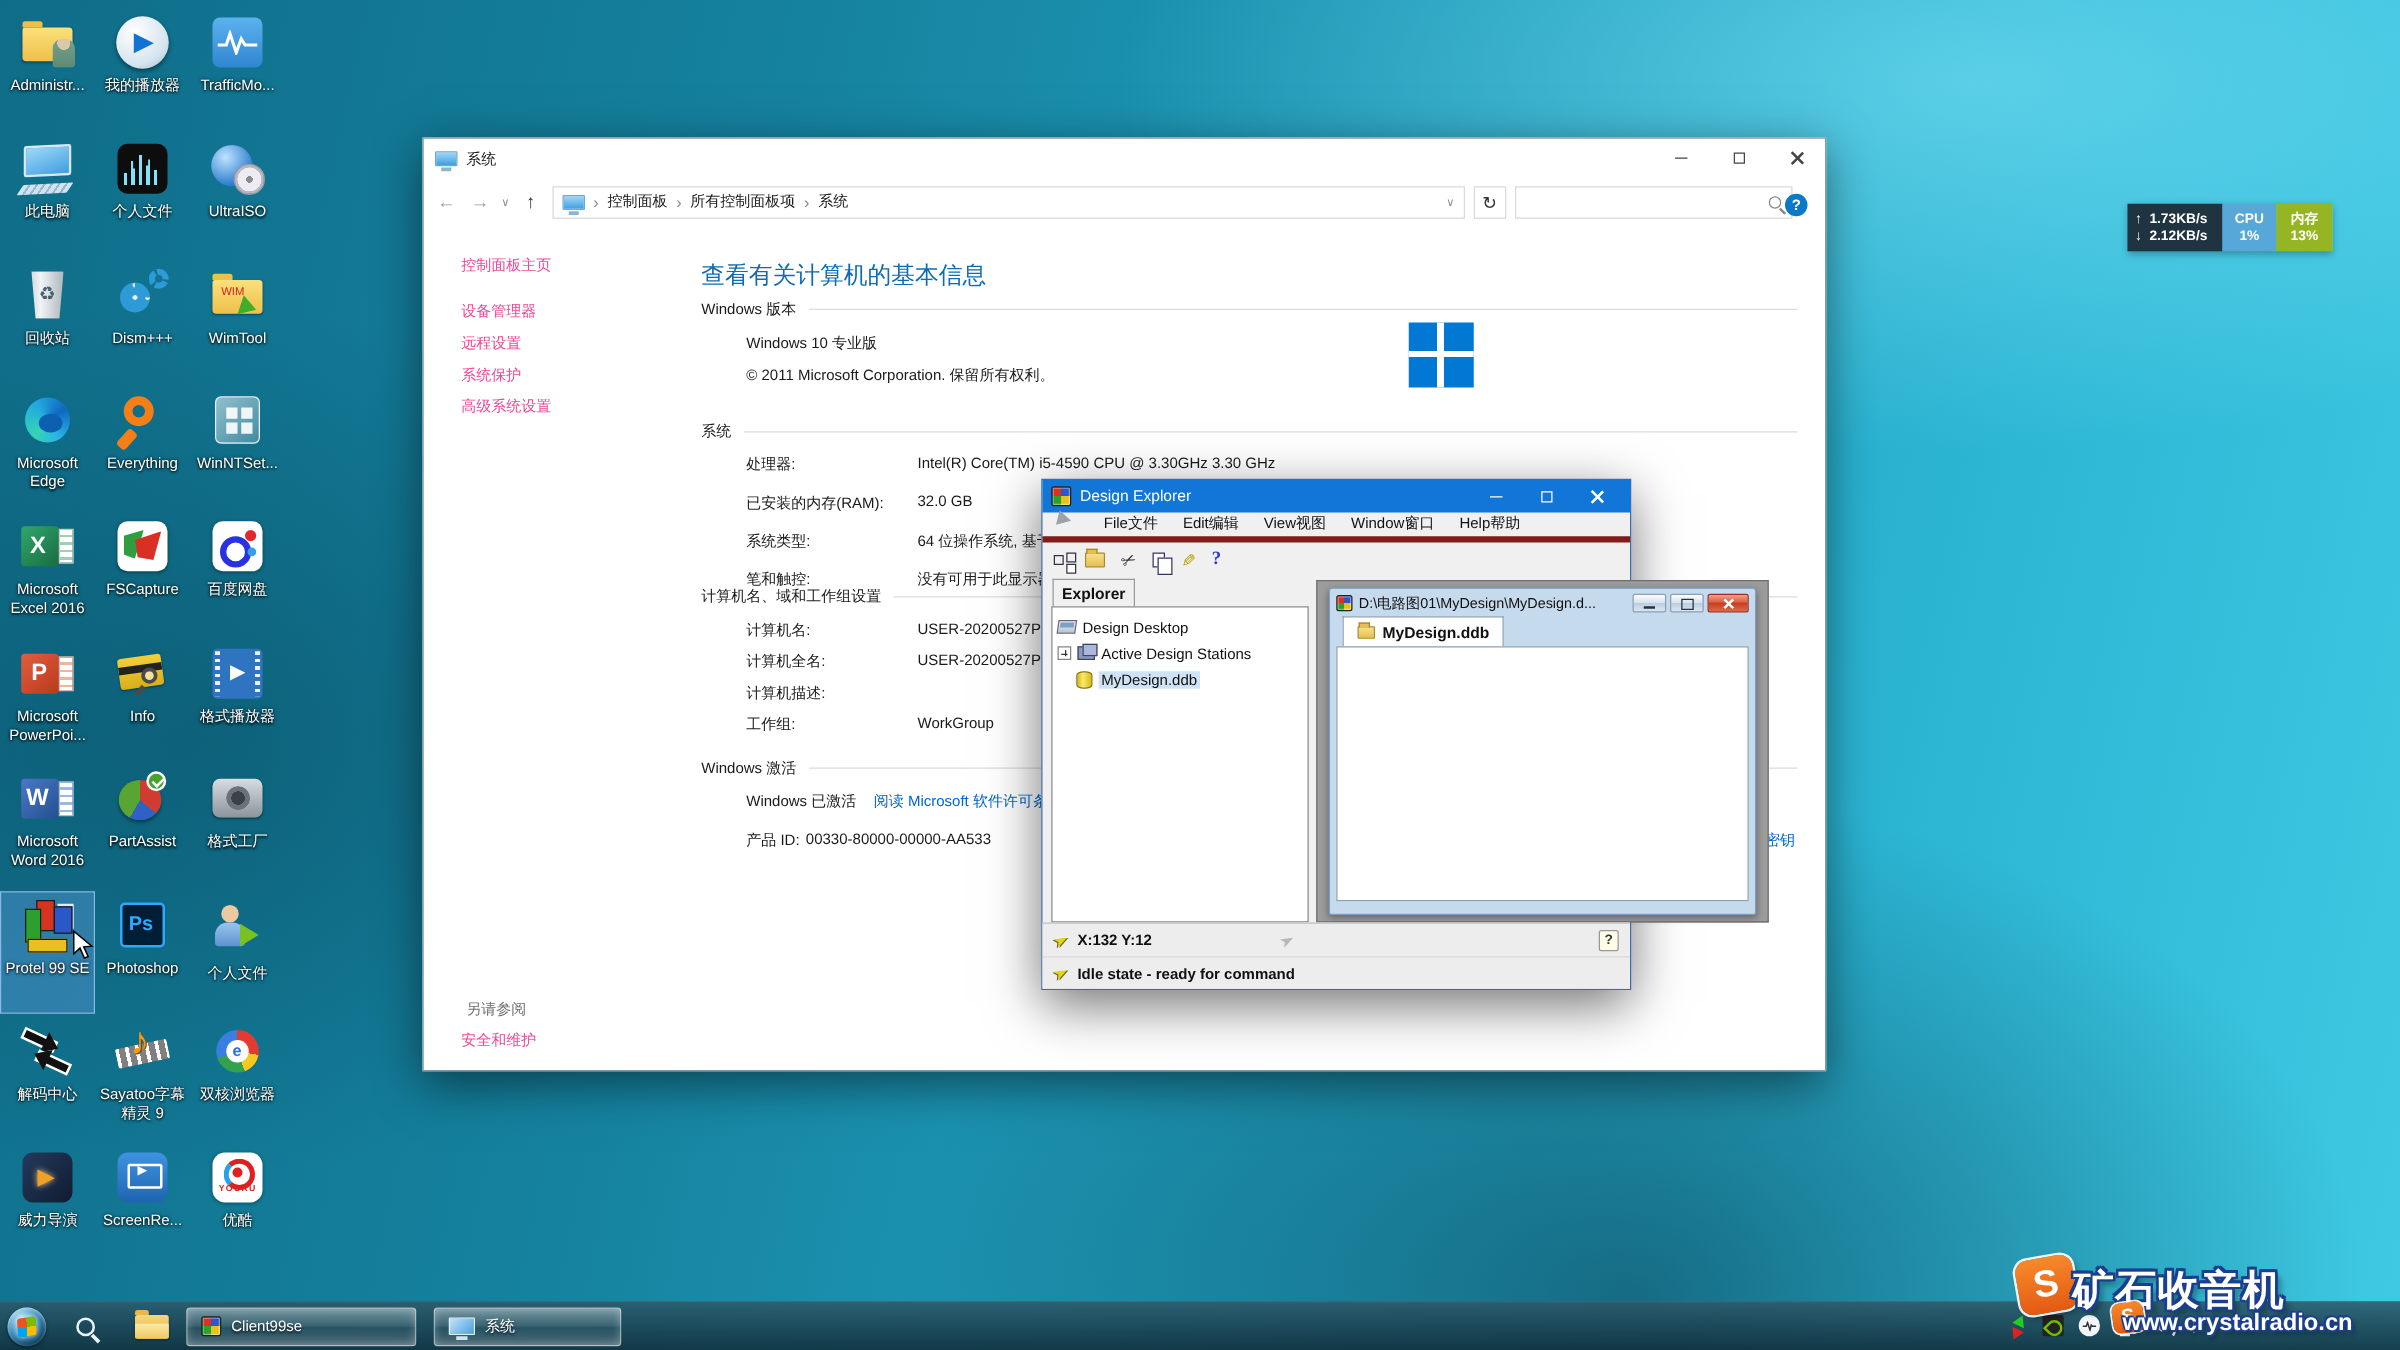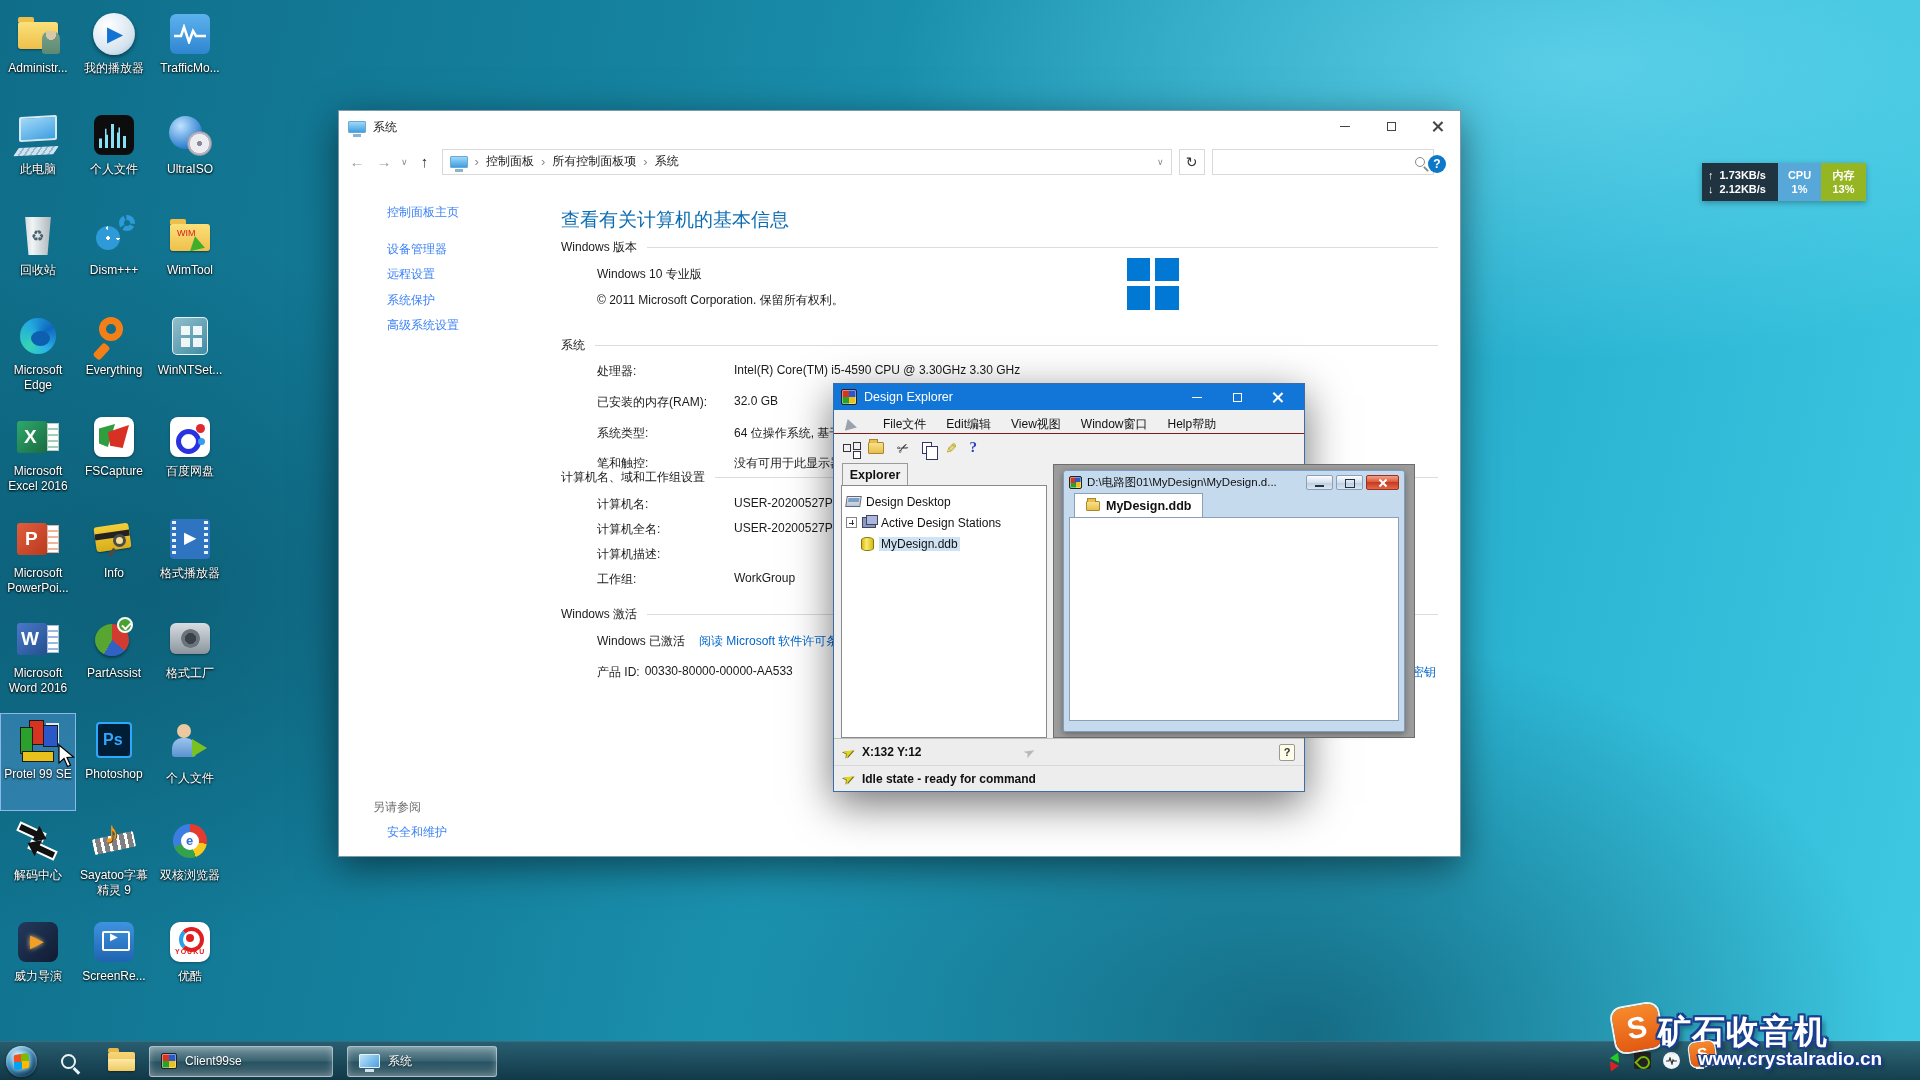--- a/index.html
+++ b/index.html
@@ -142,21 +142,21 @@
 .nav-ar{font-size:15px;color:#9a9a9a;width:20px;text-align:center}
 .nav-ar.dark{color:#333}
 .nav-dd{font-size:9px;color:#8a8a8a}
 .addr{width:730px;height:26px;border:1px solid #d9d9d9;display:flex;align-items:center;padding:0 7px;gap:7px;color:#1a1a1a}
 .chev{color:#8a8a8a;font-size:13px}
 .addr .dd{margin-left:auto;font-size:9px;color:#8a8a8a}
 .refresh{width:26px;height:26px;border:1px solid #d9d9d9;display:flex;align-items:center;justify-content:center;color:#333;font-size:14px}
 .searchbox{width:222px;height:26px;border:1px solid #d9d9d9;display:flex;align-items:center;justify-content:flex-end;padding:0 8px}
 .mag{width:10px;height:10px;border:1.5px solid #888;border-radius:50%;position:relative}
 .mag::after{content:"";position:absolute;left:9px;top:8px;width:2px;height:6px;background:#888;transform:rotate(-45deg)}
-.sb-item{position:absolute;left:48px;color:#3b82f6;cursor:pointer}
+.sb-item{position:absolute;left:30px;color:#ec4899;cursor:pointer}
 .ws-h1{position:absolute;left:222px;top:96px;font-size:19px;color:#0e6db2}
 .sect{position:absolute;left:222px;right:22px;display:flex;align-items:center;gap:10px;color:#1a1a1a}
 .sect i{flex:1;border-top:1px solid #dcdcdc}
 .tline{position:absolute;left:258px;color:#1a1a1a}
 .sysrow{position:absolute;left:258px;display:flex;color:#1a1a1a}
 .sysrow .rl{flex:0 0 137px}
 .link{color:#0066cc;cursor:pointer}
 .chg{position:absolute;right:24px;top:553px}
 .seealso{position:absolute;left:34px;color:#707070}
 .w10{position:absolute;left:788px;top:147px;display:flex;align-items:center;gap:15px}
@@ -167,21 +167,21 @@
 
 .de{position:absolute;left:833px;top:383px;width:472px;height:409px;background:#f0f0f0;border:1px solid #3c6ea5;box-shadow:0 12px 40px rgba(0,0,0,.55);z-index:10;font-size:12px;color:#111}
 .de-title{height:26px;background:#1176d7;display:flex;align-items:center;padding:0 7px;gap:7px}
 .mini-protel{width:16px;height:16px;background:conic-gradient(#2a58c8 0 25%,#e8c21a 25% 50%,#2ca02c 50% 75%,#d63420 75%);border:1px solid #222;border-radius:2px;box-shadow:inset 0 0 0 1px rgba(255,255,255,.4)}
 .de-title .t{color:#fff;font-size:12.5px}
 .de-controls{margin-left:auto;display:flex}
 .de-btn{width:40px;height:26px;display:flex;align-items:center;justify-content:center}
 .de-btn .sh-min{border-color:#fff}
 .de-btn .sh-max{border-color:#fff}
 .de-btn .sh-x::before,.de-btn .sh-x::after{background:#fff}
-.de-menu{height:24px;display:flex;align-items:flex-end;gap:20px;padding:0 12px;border-bottom:1px solid #7f1d1d}
+.de-menu{height:24px;display:flex;align-items:flex-start;gap:20px;padding:0 12px;border-bottom:5px solid #7f1d1d}
 .menu-arrow{width:0;height:0;border:6px solid transparent;border-left:11px solid #9aa2ac;transform:rotate(14deg)}
 .de-tools{height:27px;display:flex;align-items:center;gap:13px;padding:0 9px}
 .ti-tree{width:8px;height:8px;border:1px solid #334;position:relative;margin-right:4px}
 .ti-tree::after{content:"";position:absolute;left:9px;top:-3px;width:6px;height:6px;border:1px solid #334;box-shadow:0 9px 0 -1px #fff,0 9px 0 0 #334}
 .ti-folder{width:16px;height:12px;background:linear-gradient(#f8e08a,#e8bf4e);border:1px solid #a8882a;border-radius:1px;position:relative}
 .ti-folder::before{content:"";position:absolute;top:-4px;left:0;width:7px;height:3px;background:#e8bf4e;border:1px solid #a8882a;border-bottom:none}
 .ti-copy{width:10px;height:12px;border:1px solid #336;background:#fff;position:relative}
 .ti-copy::after{content:"";position:absolute;left:3px;top:3px;width:10px;height:12px;border:1px solid #336;background:#fff}
 .g-scis{font-size:14px;color:#333;transform:rotate(-25deg);display:inline-block}
 .g-pen{font-size:14px;color:#b8a000;transform:rotate(90deg);display:inline-block}

